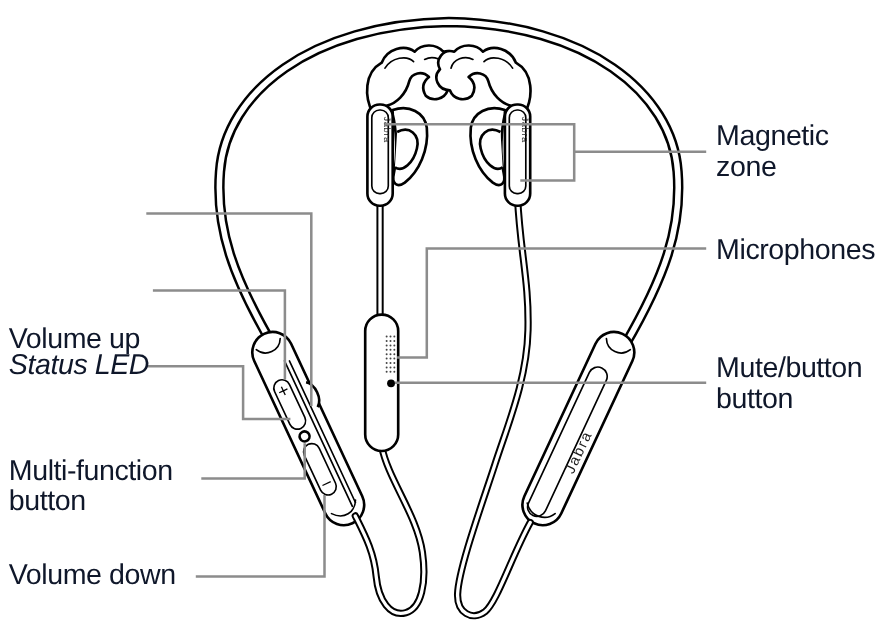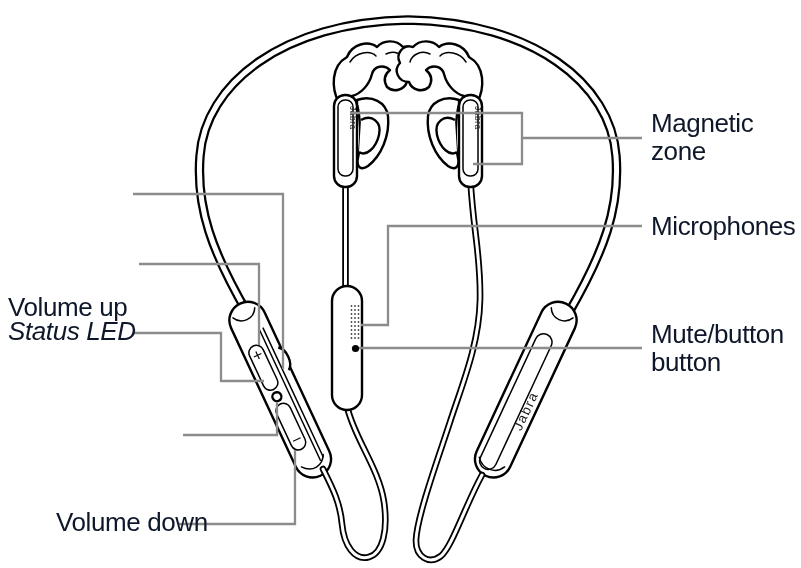--- a/index.html
+++ b/index.html
@@ -124,17 +124,18 @@
       <path class="leader" d="M 178 524 H 295 V 450"></path>
       <path class="leader" d="M 350 113 H 522 V 164 H 473"></path>
       <path class="leader" d="M 522 138 H 642"></path>
       <path class="leader" d="M 642 226 H 388 V 325 H 361"></path>
       <path class="leader" d="M 642 348 H 359"></path>
     </g>
   </svg>
 
   <div class="callout" style="left:8px;top:247px;width:160px;margin-top:46px;">Volume up</div>
   <div class="callout" style="left:8px;top:317px;width:160px;font-style:italic;">Status LED</div>
-  <div class="callout" style="left:8px;top:508px;width:180px;margin-left:48px;">Volume down</div>
+  <div class="callout" style="left:8px;top:413px;width:185px;">Multi-function button</div>
+  <div class="callout" style="left:8px;top:508px;width:180px;">Volume down</div>
   <div class="callout" style="left:651px;top:109px;width:135px;">Magnetic zone</div>
   <div class="callout" style="left:651px;top:212px;width:160px;">Microphones</div>
   <div class="callout" style="left:651px;top:320px;width:145px;">Mute/button button</div>
 </div>
 
 </body></html>

